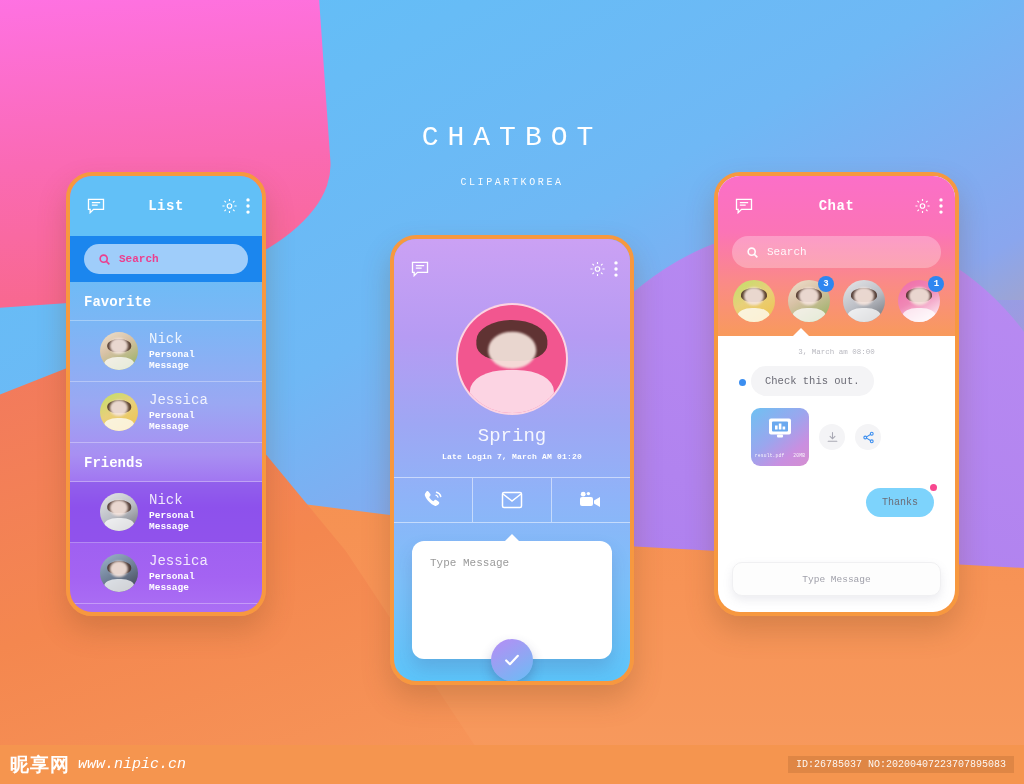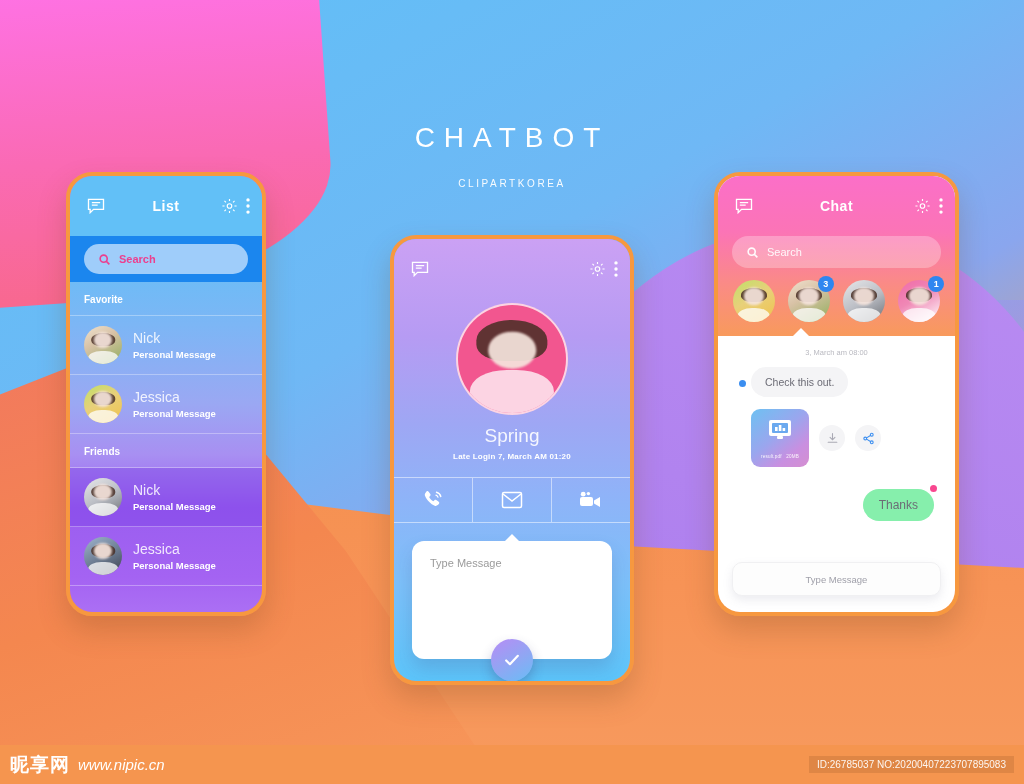--- a/index.html
+++ b/index.html
@@ -6,20 +6,21 @@
   html, body {
     width: 1024px; height: 784px;
     font-family: "Liberation Sans", sans-serif;
     overflow: hidden;
   }
   #stage {
     position: relative;
     width: 1024px; height: 784px;
     background: linear-gradient(150deg, #5fc0f7 0%, #6fb8f5 40%, #8aa6ee 60%, #f09a5e 85%, #f4954f 100%);
     overflow: hidden;
+    font-family: Liberation Mono, monospace;
   }
   
   .bg-pink-blob {
     position: absolute; left: -120px; top: -260px;
     width: 440px; height: 560px;
     background: linear-gradient(180deg, #ff79f0 0%, #ff73ea 40%, #fa6ab4 75%, #f8688f 100%);
     border-radius: 0 0 60% 0 / 0 0 22% 0;
     transform: rotate(-4deg);
   }
   .bg-orange-bottom {
@@ -89,27 +90,27 @@
   }
   .left-search-band {
     background: #1b86ee; padding: 8px 14px;
   }
   .search-pill {
     display: flex; align-items: center; gap: 8px;
     background: #9fcdfa; border-radius: 18px; height: 30px; padding: 0 14px;
   }
   .search-pill .ph { color: #ec3f8e; font-size: 11px; font-weight: bold; }
   .sec-head {
-    font-size: 10px; font-weight: bold; color: #ffffff;
+    font-size: 14px; font-weight: bold; color: #ffffff;
     padding: 12px 14px 10px 14px;
     border-bottom: 1px solid rgba(255,255,255,.32);
   }
   .row {
     display: flex; align-items: center; gap: 11px;
-    padding: 10px 14px;
+    padding: 10px 30px;
     border-bottom: 1px solid rgba(255,255,255,.32);
   }
   .avatar {
     width: 38px; height: 38px; border-radius: 50%;
     flex: 0 0 38px; overflow: hidden; position: relative;
   }
   .row .name { color: rgba(255,255,255,.85); font-size: 14px; line-height: 1.15; }
   .row .sub  { color: #ffffff; font-size: 9.5px; font-weight: bold; margin-top: 2px; }
   .row.active { background: rgba(120,60,230,.38); }
 
@@ -201,22 +202,22 @@
   }
   .attach-meta {
     position: absolute; bottom: 8px; left: 0; width: 100%;
     text-align: center; color: rgba(255,255,255,.9); font-size: 4.6px; letter-spacing: .2px;
   }
   .circ-btn {
     width: 26px; height: 26px; border-radius: 50%; background: #f4f4f6;
     display: flex; align-items: center; justify-content: center;
   }
   .msg-out-wrap { display: flex; justify-content: flex-end; margin-top: 22px; }
-  .bubble-out { position: relative; background: #86efac; border-radius: 16px; padding: 9px 16px;
-                font-size: 12px; color: #6c6c76; }
+  .bubble-out { position: relative; background: #7dd3fc; border-radius: 16px; padding: 9px 16px;
+                font-size: 10px; color: #6c6c76; }
   .dot-pink { position: absolute; right: -3px; top: -4px; width: 7px; height: 7px;
               border-radius: 50%; background: #f8478f; }
   .right-input-wrap { padding: 10px 14px 16px 14px; }
   .right-input {
     height: 34px; border-radius: 10px; background: #fdfdfd;
     border: 1px solid #f0f0f2;
     box-shadow: 0 4px 10px rgba(120,120,150,.14);
     display: flex; align-items: center; justify-content: center;
     font-size: 9.5px; color: #a0a0aa;
   }

